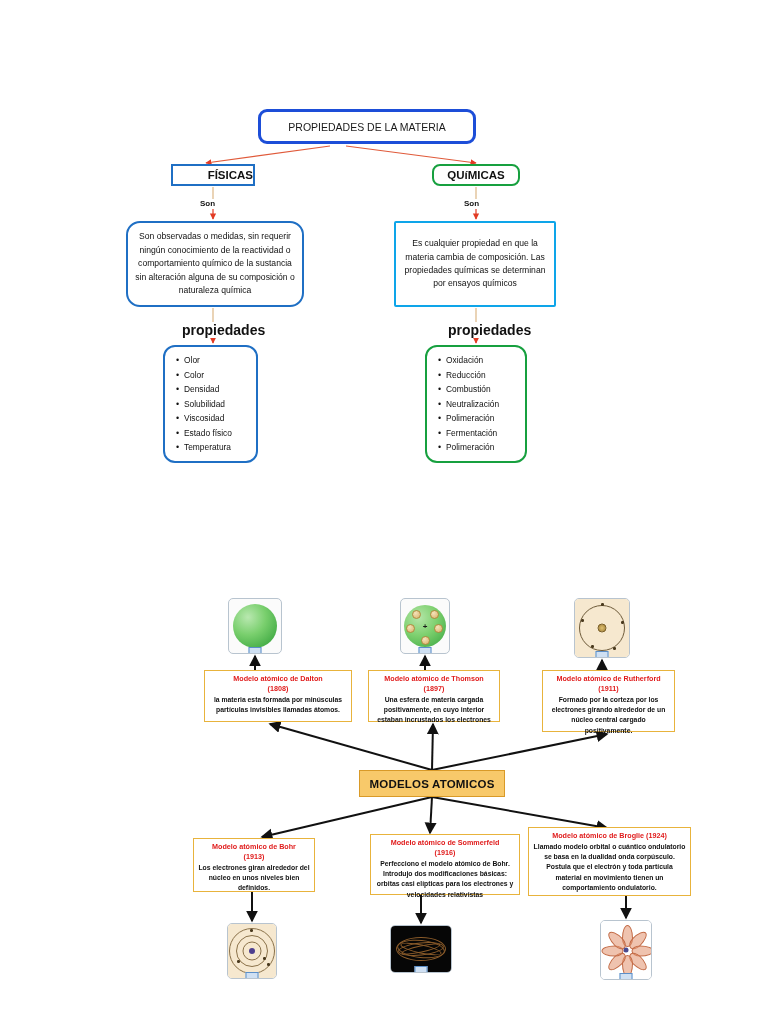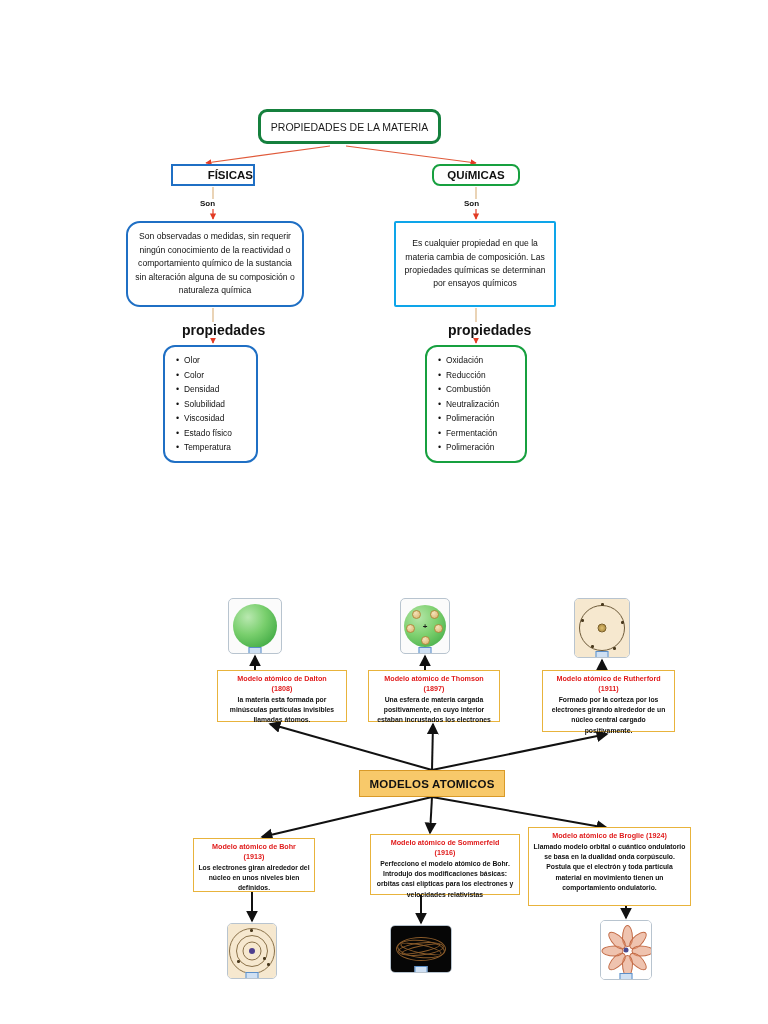--- a/index.html
+++ b/index.html
@@ -27,22 +27,22 @@
     flex-direction: column;
     align-items: center;
     justify-content: center;
     text-align: center;
     background: #ffffff;
     z-index: 5;
   }
   
   #root-node {
     left: 258px; top: 109px;
-    width: 183px; height: 35px;
-    border: 3px solid #15803d;
+    width: 218px; height: 35px;
+    border: 3px solid #1d4ed8;
     border-radius: 9px;
     font-size: 10.5px;
     color: #1a1a1a;
     line-height: 16px;
   }
   #fisicas-node {
     left: 171px; top: 164px;
     width: 84px; height: 22px;
     border: 2.5px solid #1f6fc4;
     border-radius: 0;
@@ -191,26 +191,26 @@
     font-size: 7.2px;
     line-height: 10px;
   }
   .model-body {
     color: #111;
     font-weight: bold;
     font-size: 6.8px;
     line-height: 10.2px;
     margin-top: 1px;
   }
-  #card-dalton { left: 217px; top: 670px; width: 130px; height: 52px; }
+  #card-dalton { left: 204px; top: 670px; width: 148px; height: 52px; }
   #card-thomson { left: 368px; top: 670px; width: 132px; height: 52px; }
   #card-rutherford { left: 542px; top: 670px; width: 133px; height: 62px; }
   #card-bohr { left: 193px; top: 838px; width: 122px; height: 54px; }
   #card-sommerfeld { left: 370px; top: 834px; width: 150px; height: 61px; }
-  #card-broglie { left: 528px; top: 827px; width: 163px; height: 79px; }
+  #card-broglie { left: 528px; top: 827px; width: 163px; height: 69px; }
 
   #modelos-node {
     left: 359px; top: 770px;
     width: 146px; height: 27px;
     background: #f7c champion;
     background: #f8c96a;
     border: 1.4px solid #d99a28;
     font-size: 11.5px;
     font-weight: bold;
     color: #111;

